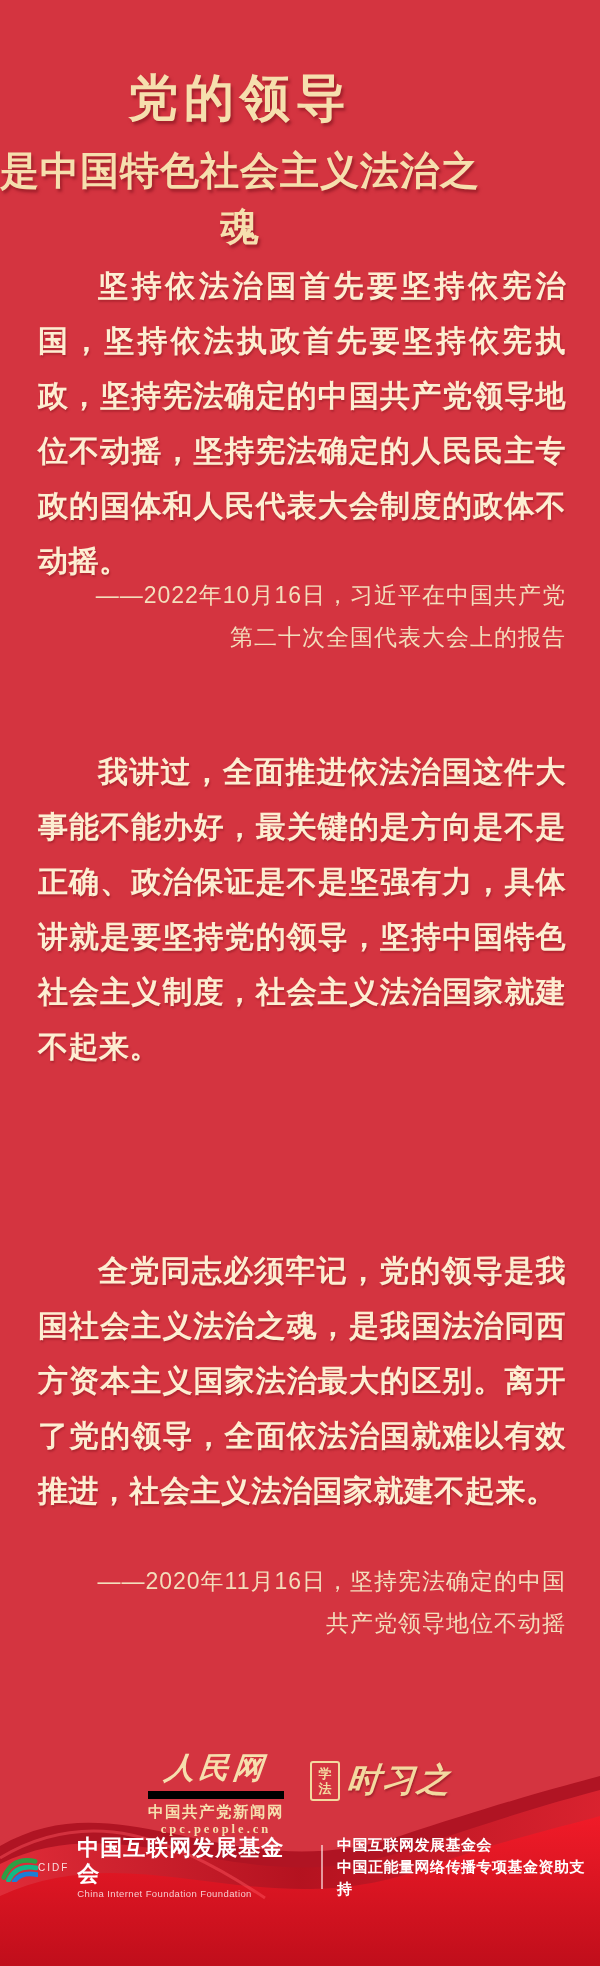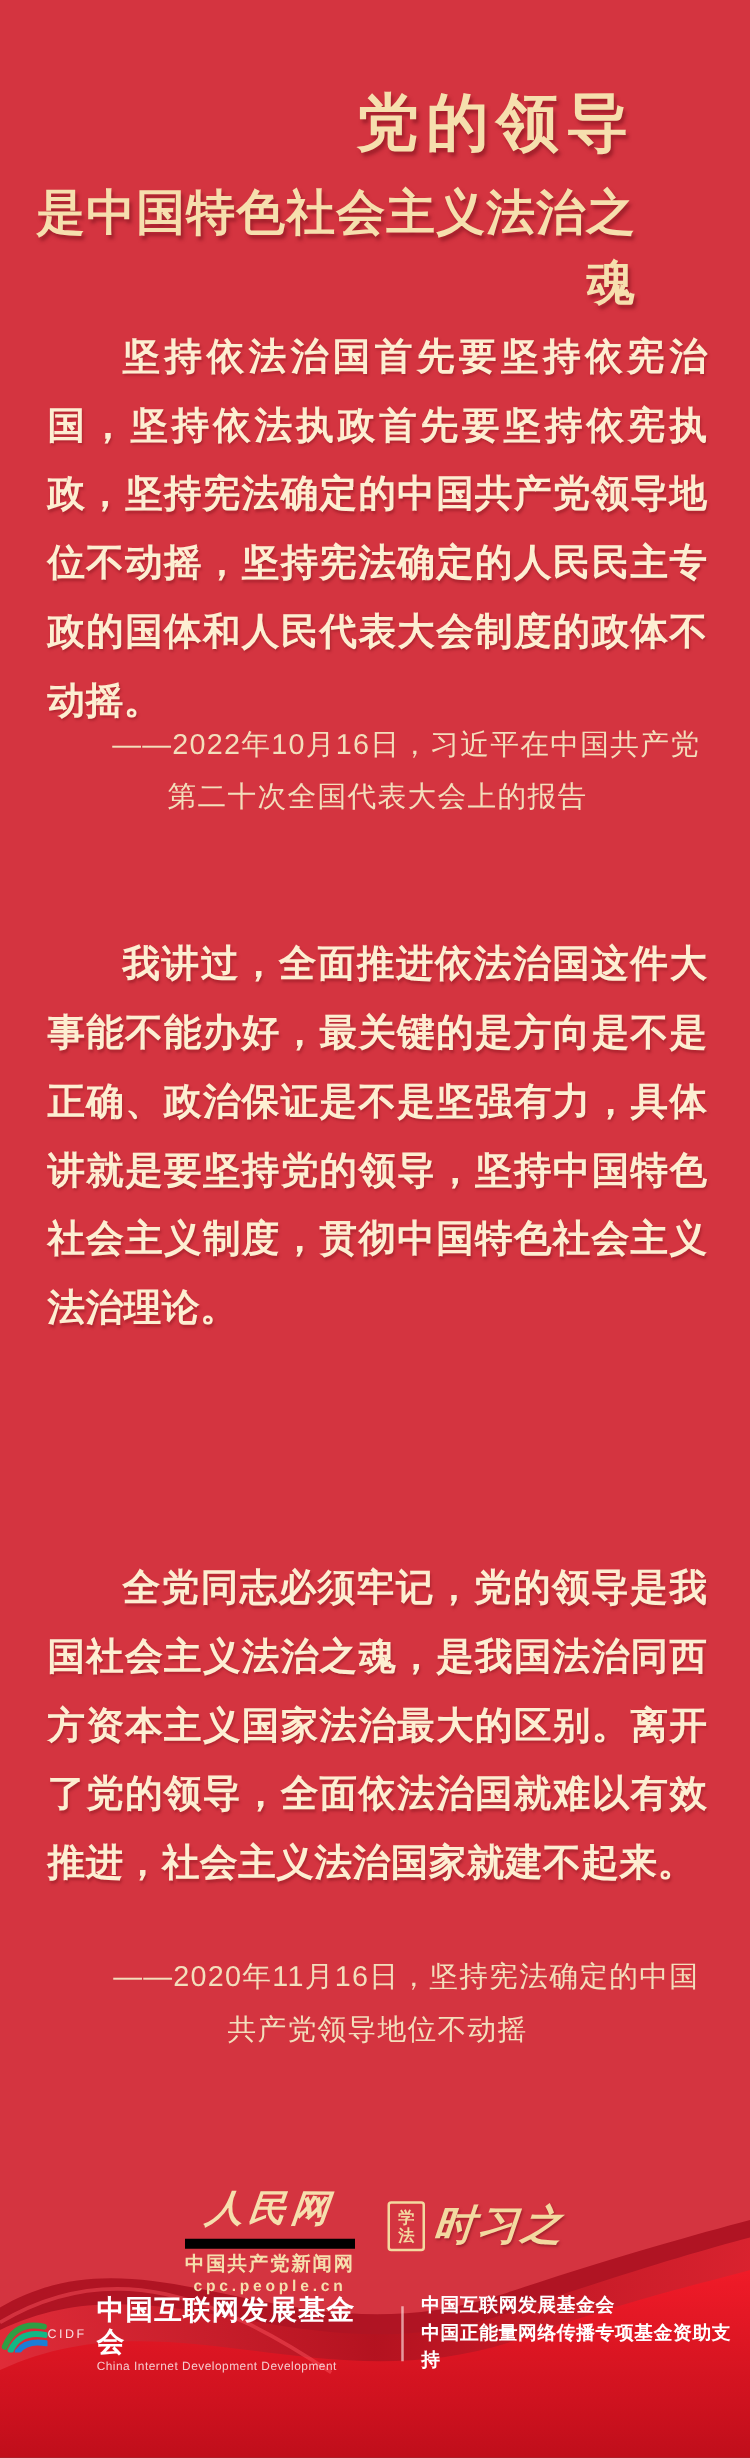--- a/index.html
+++ b/index.html
@@ -7,43 +7,42 @@
     position:relative;
     width:600px;height:1966px;
     background:#d43440;
     overflow:hidden;
     font-family:"Liberation Sans",sans-serif;
     margin:0 auto;
   }
   
   .title-block{
     position:absolute;top:68px;left:0;width:480px;
-    text-align:right;color:#f6dfae;
+    text-align:center;color:#f6dfae;
     font-weight:900;
     text-shadow:2px 3px 3px rgba(120,15,25,.55);
-    padding-left:29px;
   }
   .title-line1{font-size:50px;letter-spacing:6px;line-height:60px;}
   .title-line2{font-size:39px;letter-spacing:1px;line-height:56px;margin-top:15px;}
   
   .quote{
     position:absolute;left:38px;right:34px;
     color:#fdeed2;font-size:30px;font-weight:700;
     line-height:55px;text-align:justify;text-indent:2em;
     text-shadow:1px 2px 2px rgba(130,20,28,.45);
     letter-spacing:.5px;
   }
   .q1{top:258px;}
   .q2{top:744px;}
   .q3{top:1243px;}
   
   .attr{
     position:absolute;left:38px;right:34px;
     color:#f3debc;font-size:23px;font-weight:400;
-    line-height:42px;text-align:center;text-indent:2em;
+    line-height:42px;text-align:right;text-indent:2em;
     letter-spacing:1px;
   }
   .a1{top:574px;}
   .a2{top:1078px;}
   .a3{top:1560px;}
   
   .footer-logos{
     position:absolute;top:1752px;left:0;width:600px;
     display:flex;justify-content:center;align-items:flex-start;gap:26px;
     z-index:3;
@@ -52,21 +51,21 @@
   .people-script{
     font-family:"DejaVu Serif",serif;
     font-size:30px;font-weight:700;font-style:italic;
     line-height:32px;letter-spacing:4px;
     transform:skewX(-6deg);
   }
   .people-sub{
     border-top:8px solid #000000;margin-top:7px;padding-top:3px;
     font-size:15.5px;font-weight:700;letter-spacing:1.5px;line-height:19px;
   }
-  .people-url{font-size:12.5px;font-weight:700;letter-spacing:3px;line-height:16px;}
+  .people-url{font-size:12.5px;font-weight:700;letter-spacing:3px;line-height:16px;font-family:Liberation Serif, serif;}
   .shixizhi{display:flex;align-items:center;gap:7px;margin-top:6px;}
   .xuefa-seal{
     width:26px;height:36px;
     border:2px solid #f3d9a0;border-radius:3px;
     display:flex;flex-direction:column;align-items:center;justify-content:center;
     color:#f3d9a0;font-size:13px;font-weight:700;line-height:15px;
   }
   .shixizhi-label{
     color:#f3d9a0;font-size:33px;font-weight:900;font-style:italic;
     letter-spacing:2px;transform:skewX(-5deg);
@@ -98,21 +97,21 @@
 <div class="poster">
 
   <div class="title-block">
     <div class="title-line1">党的领导</div>
     <div class="title-line2">是中国特色社会主义法治之魂</div>
   </div>
 
   <div class="quote q1">坚持依法治国首先要坚持依宪治国，坚持依法执政首先要坚持依宪执政，坚持宪法确定的中国共产党领导地位不动摇，坚持宪法确定的人民民主专政的国体和人民代表大会制度的政体不动摇。</div>
   <div class="attr a1">——2022年10月16日，习近平在中国共产党第二十次全国代表大会上的报告</div>
 
-  <div class="quote q2">我讲过，全面推进依法治国这件大事能不能办好，最关键的是方向是不是正确、政治保证是不是坚强有力，具体讲就是要坚持党的领导，坚持中国特色社会主义制度，贯彻中国特色社会主义法治理论。</div>
+  <div class="quote q2">我讲过，全面推进依法治国这件大事能不能办好，最关键的是方向是不是正确、政治保证是不是坚强有力，具体讲就是要坚持党的领导，坚持中国特色社会主义制度，社会主义法治国家就建不起来。</div>
 
   <div class="quote q3">全党同志必须牢记，党的领导是我国社会主义法治之魂，是我国法治同西方资本主义国家法治最大的区别。离开了党的领导，全面依法治国就难以有效推进，社会主义法治国家就建不起来。</div>
   <div class="attr a3">——2020年11月16日，坚持宪法确定的中国共产党领导地位不动摇</div>
 
   <svg class="waves" viewBox="0 0 600 220" preserveAspectRatio="none">
     <defs>
       <linearGradient id="silkGrad" x1="0" y1="0" x2="0" y2="1">
         <stop offset="0" stop-color="#f01b28"></stop>
         <stop offset="1" stop-color="#c00e1b"></stop>
       </linearGradient>
@@ -147,21 +146,21 @@
     <div class="cidf-logo">
       <svg width="38" height="30" viewBox="0 0 40 30">
         <path d="M4 26 Q13 4 37 9" stroke="#2f9e44" stroke-width="5" fill="none" stroke-linecap="round"></path>
         <path d="M9 29 Q17 12 38 16" stroke="#12b886" stroke-width="5" fill="none" stroke-linecap="round"></path>
         <path d="M15 30 Q22 20 39 23" stroke="#1c7ed6" stroke-width="5" fill="none" stroke-linecap="round"></path>
       </svg>
       <div class="cidf-abbr">CIDF</div>
     </div>
     <div class="cidf-names">
       <div class="cidf-cn">中国互联网发展基金会</div>
-      <div class="cidf-en">China Internet Development Development</div>
+      <div class="cidf-en">China Internet Foundation Foundation</div>
     </div>
     <div class="sponsor-divider"></div>
     <div class="support-text">
       <div class="support-line">中国互联网发展基金会</div>
       <div class="support-line">中国正能量网络传播专项基金资助支持</div>
     </div>
   </div>
 
 </div>
 

